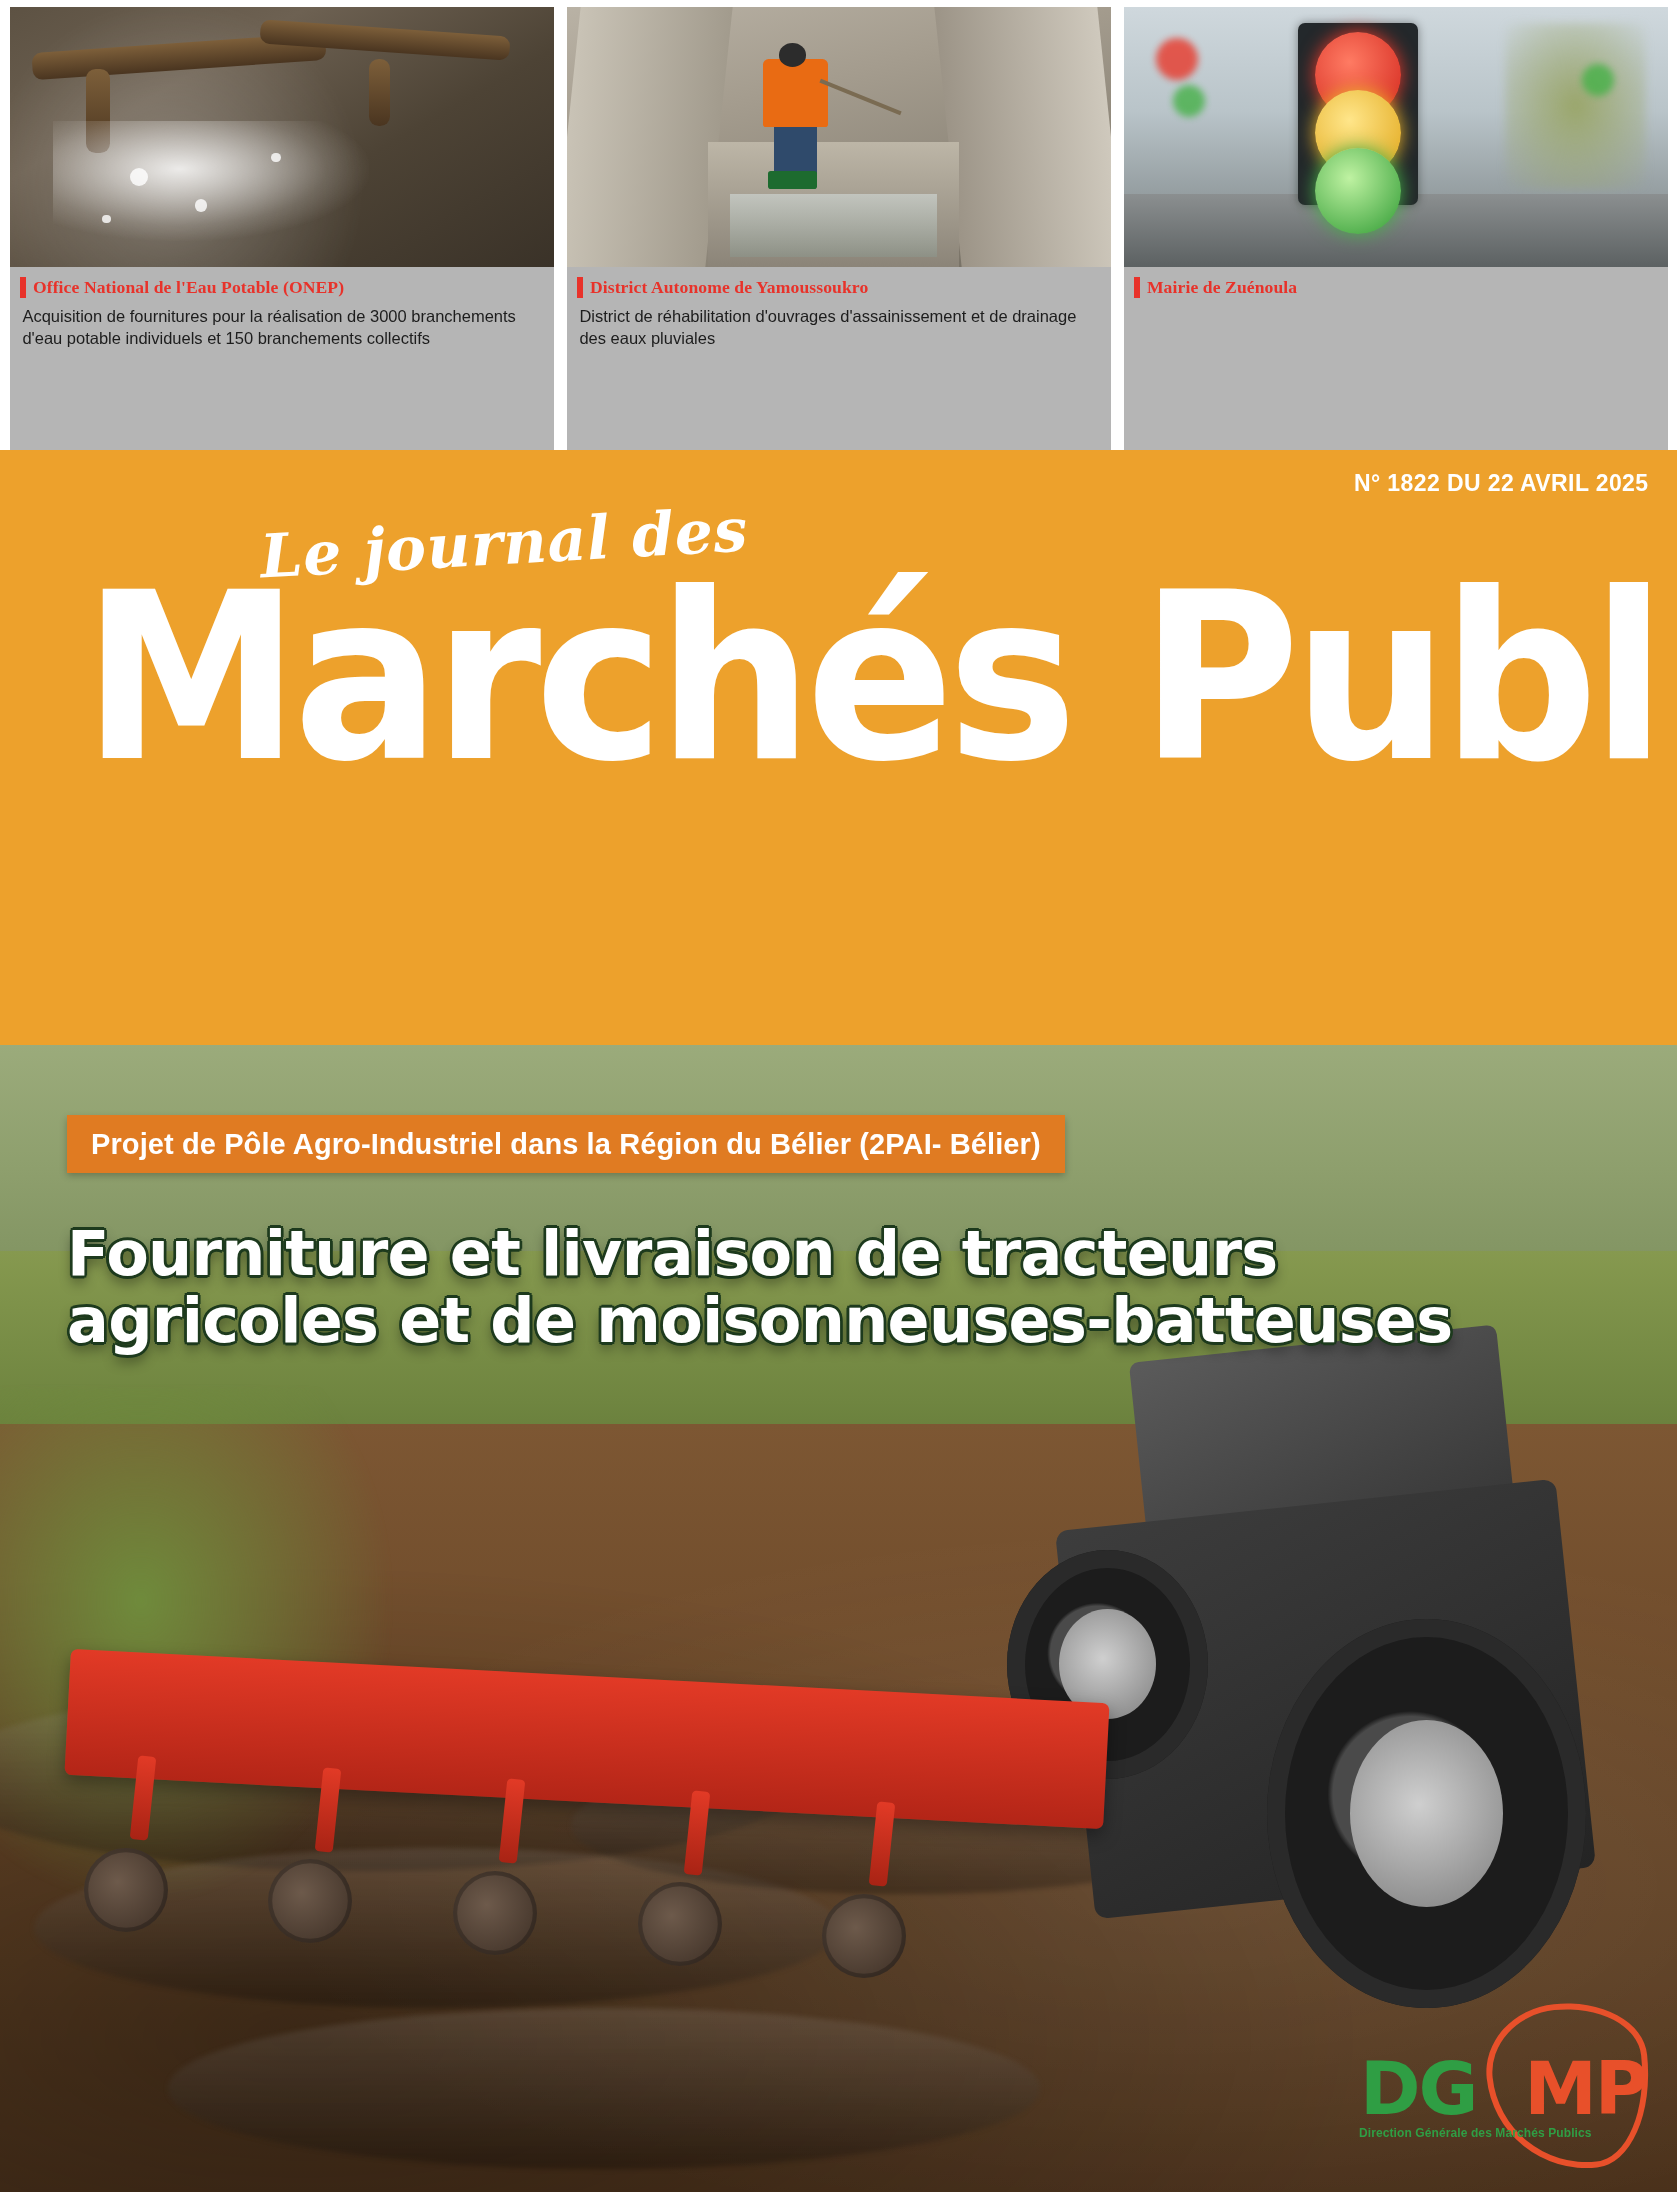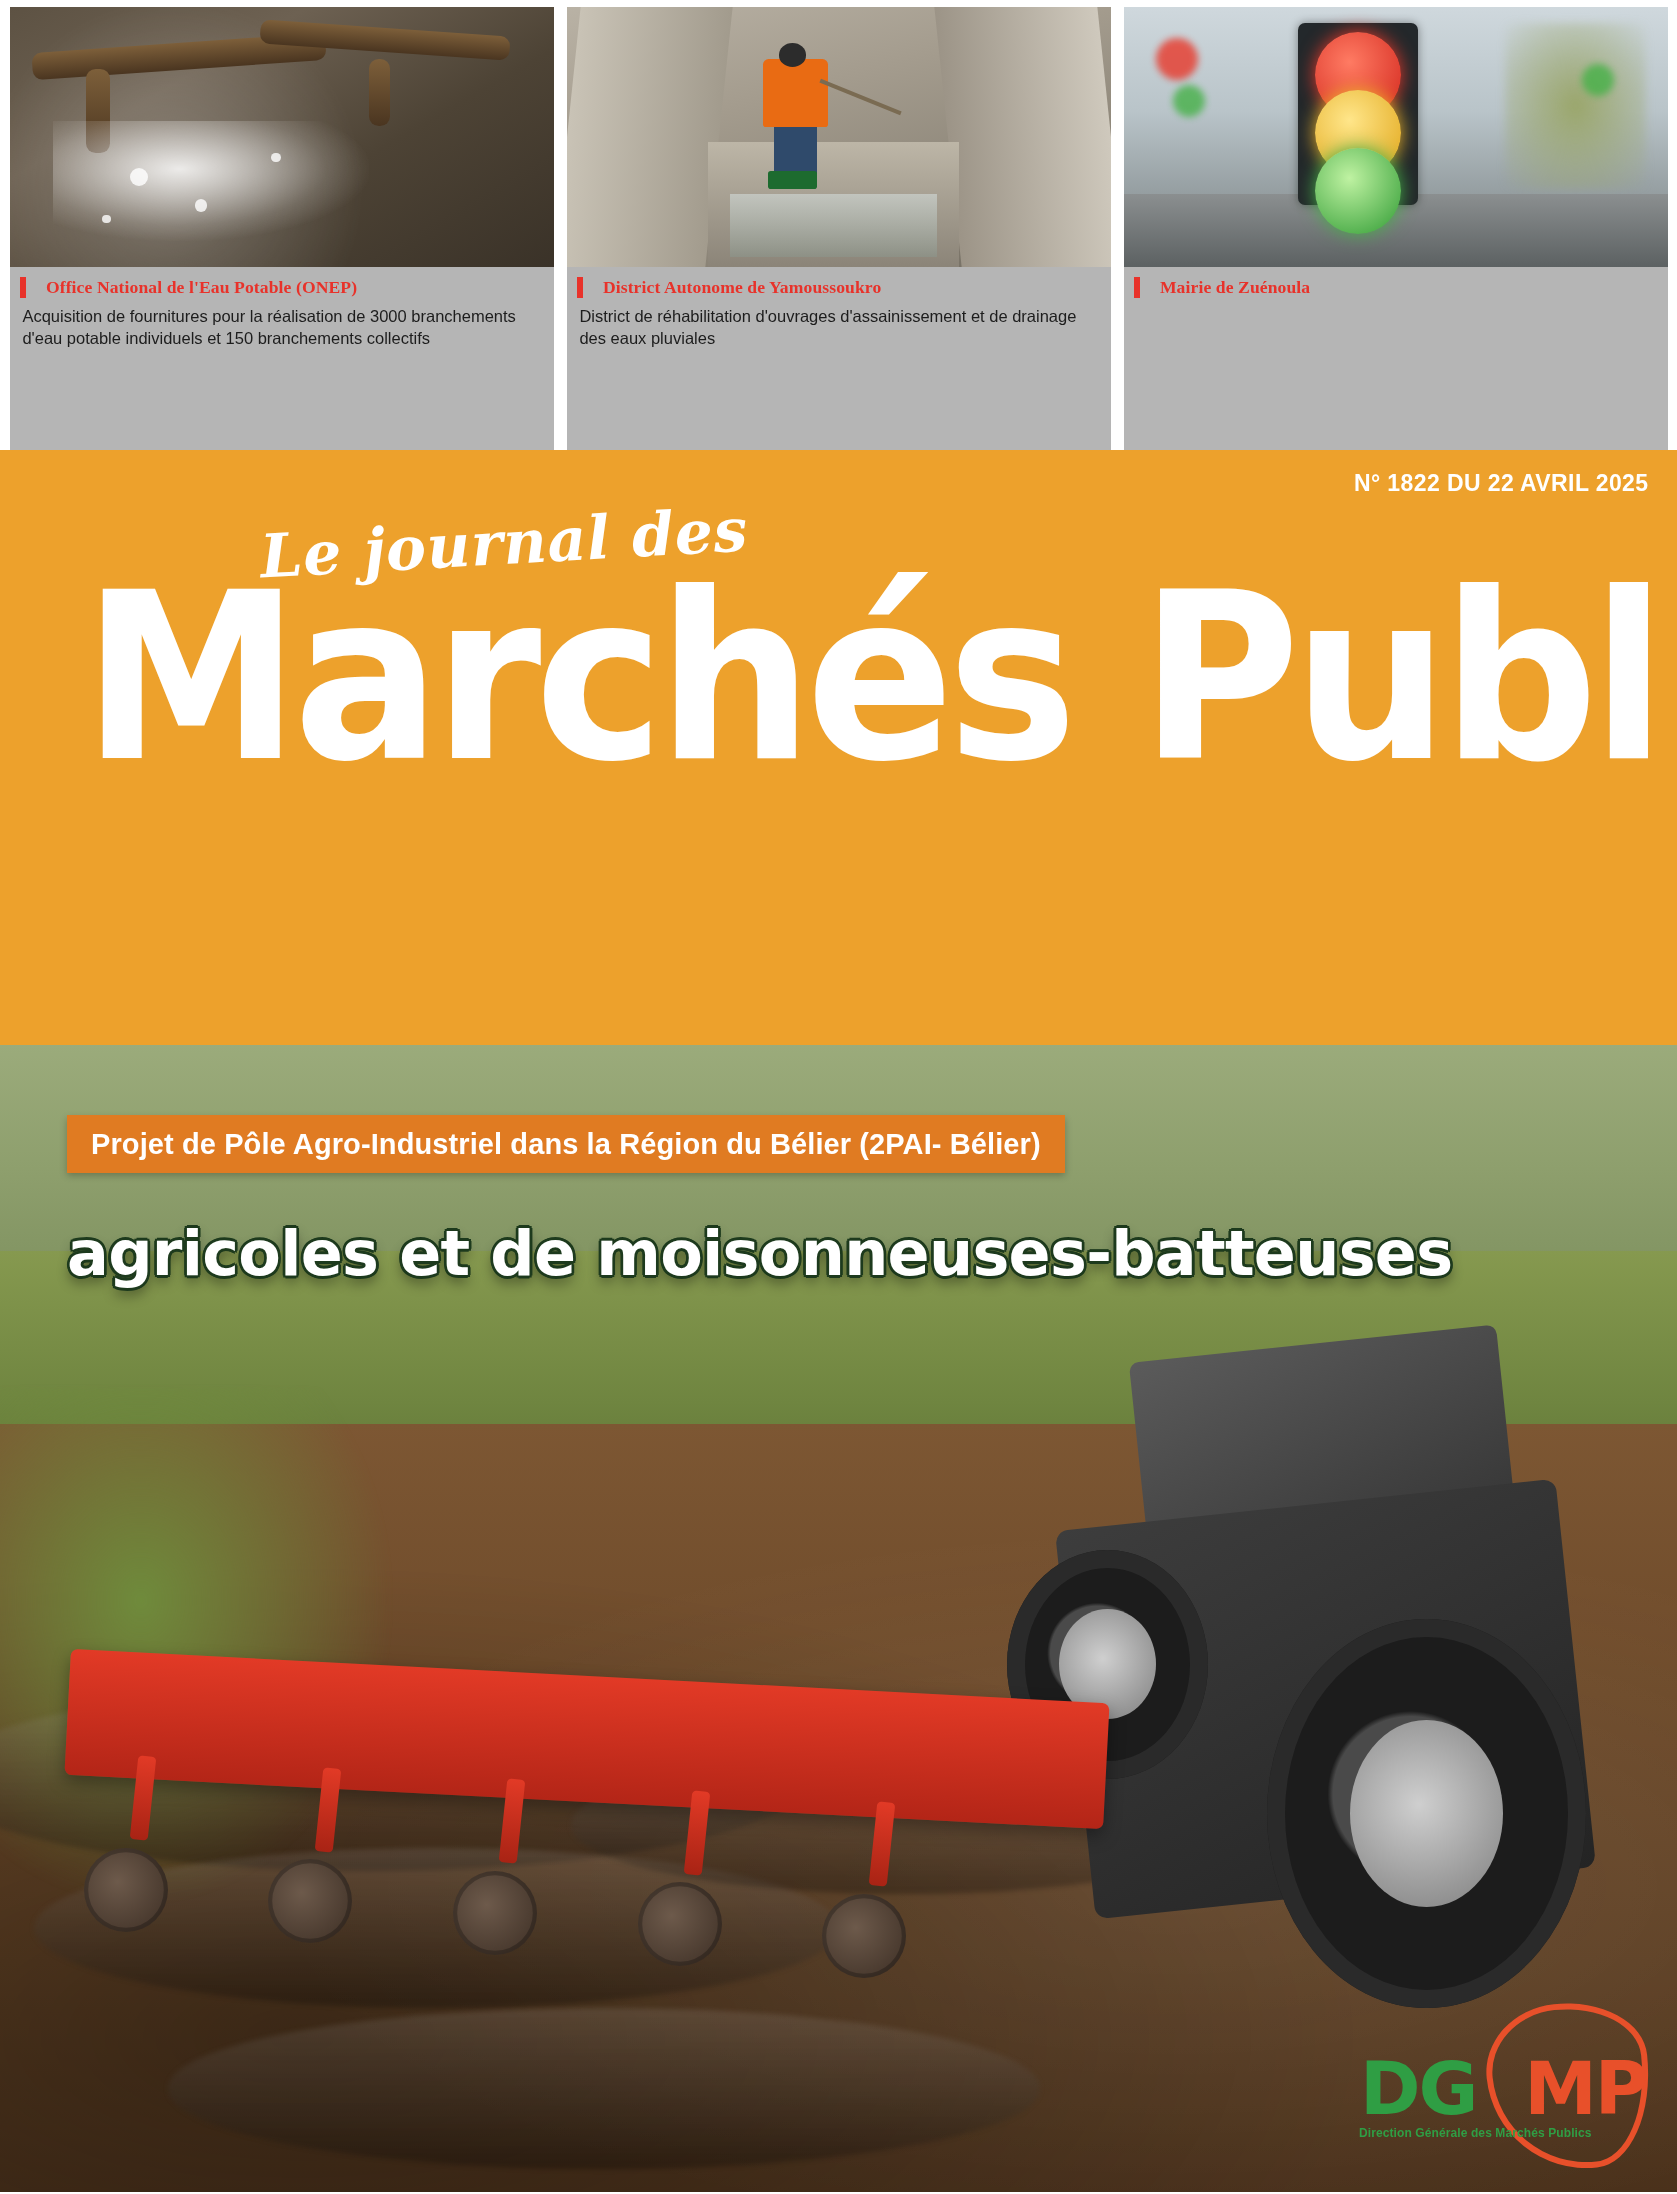--- a/index.html
+++ b/index.html
@@ -99,21 +99,21 @@
     background: #23282b; border-radius: 7px; box-shadow: 0 0 9.8px rgba(0,0,0,.4); }
   .photo-traffic .bulb { position:absolute; left:14%; width:72%; aspect-ratio:1/1; border-radius:50%; }
   .photo-traffic .bulb.red   { top:5%;  background: radial-gradient(circle at 40% 35%, #ff7b63, #d1241b); box-shadow:0 0 18px #e8392b; }
   .photo-traffic .bulb.amber { top:37%; background: radial-gradient(circle at 40% 35%, #ffe68a, #e0a416); box-shadow:0 0 18px #efb429; }
   .photo-traffic .bulb.green { top:69%; background: radial-gradient(circle at 40% 35%, #bff2a2, #2f9b33); box-shadow:0 0 18px #46b148; }
   .photo-traffic .ghost { position:absolute; border-radius:50%; filter: blur(3.5px); opacity:.8; }
 
   .card-label {
     display: flex;
     align-items: center;
-    gap: 20px;
+    gap: 7px;
     padding: 9.8px 9.8px 4.2px 9.8px;
   }
   .card-label .bar {
     width: 6.3px;
     height: 21px;
     background: #e8322a;
     flex: 0 0 auto;
   }
   .card-label .txt {
     color: #e8322a;
@@ -449,20 +449,21 @@
     <div class="plough-arm" style="left:52%; top:66%; width:18px; height:84px; transform:rotate(6deg);"></div>
     <div class="disc" style="left:5%;  top:70%; width:84px; height:84px;"></div>
     <div class="disc" style="left:16%; top:71%; width:84px; height:84px;"></div>
     <div class="disc" style="left:27%; top:72%; width:84px; height:84px;"></div>
     <div class="disc" style="left:38%; top:73%; width:84px; height:84px;"></div>
     <div class="disc" style="left:49%; top:74%; width:84px; height:84px;"></div>
 
     <div class="hero-badge">Projet de Pôle Agro-Industriel dans la Région du Bélier (2PAI- Bélier)</div>
 
     <div class="hero-headline">
+      <div>Fourniture et livraison de tracteurs</div>
       <div>agricoles et de moisonneuses-batteuses</div>
     </div>
 
     <div class="logo">
       <div class="logo-map"></div>
       <div class="logo-text-row">
         <span class="lg-green">DG</span>
         <span class="lg-orange">MP</span>
       </div>
       <div class="logo-sub">Direction Générale des Marchés Publics</div>

